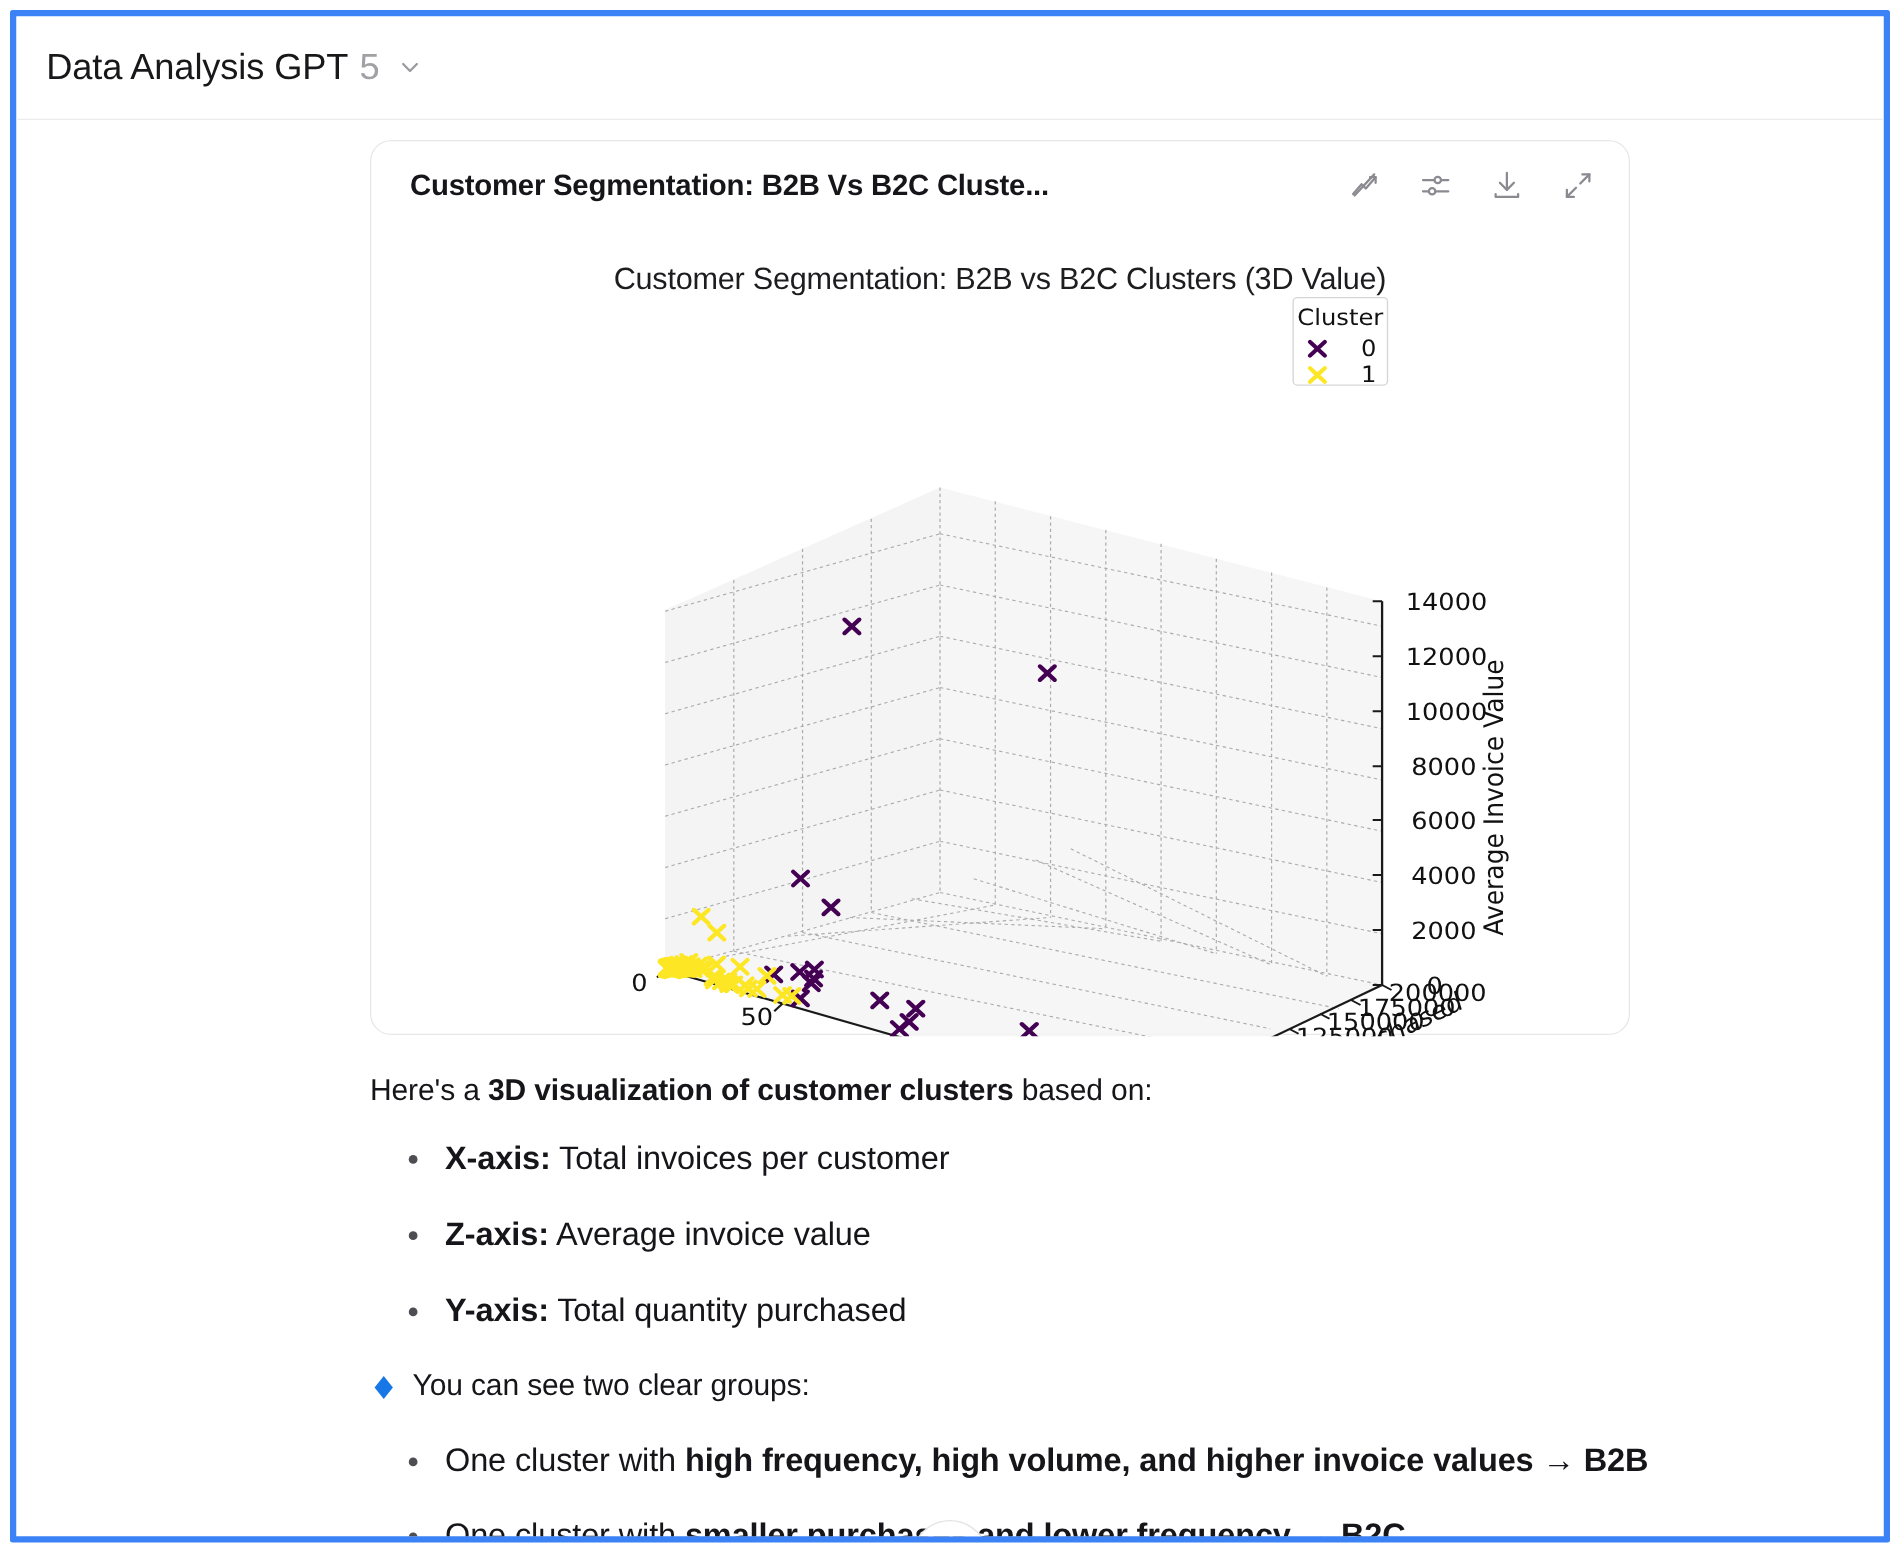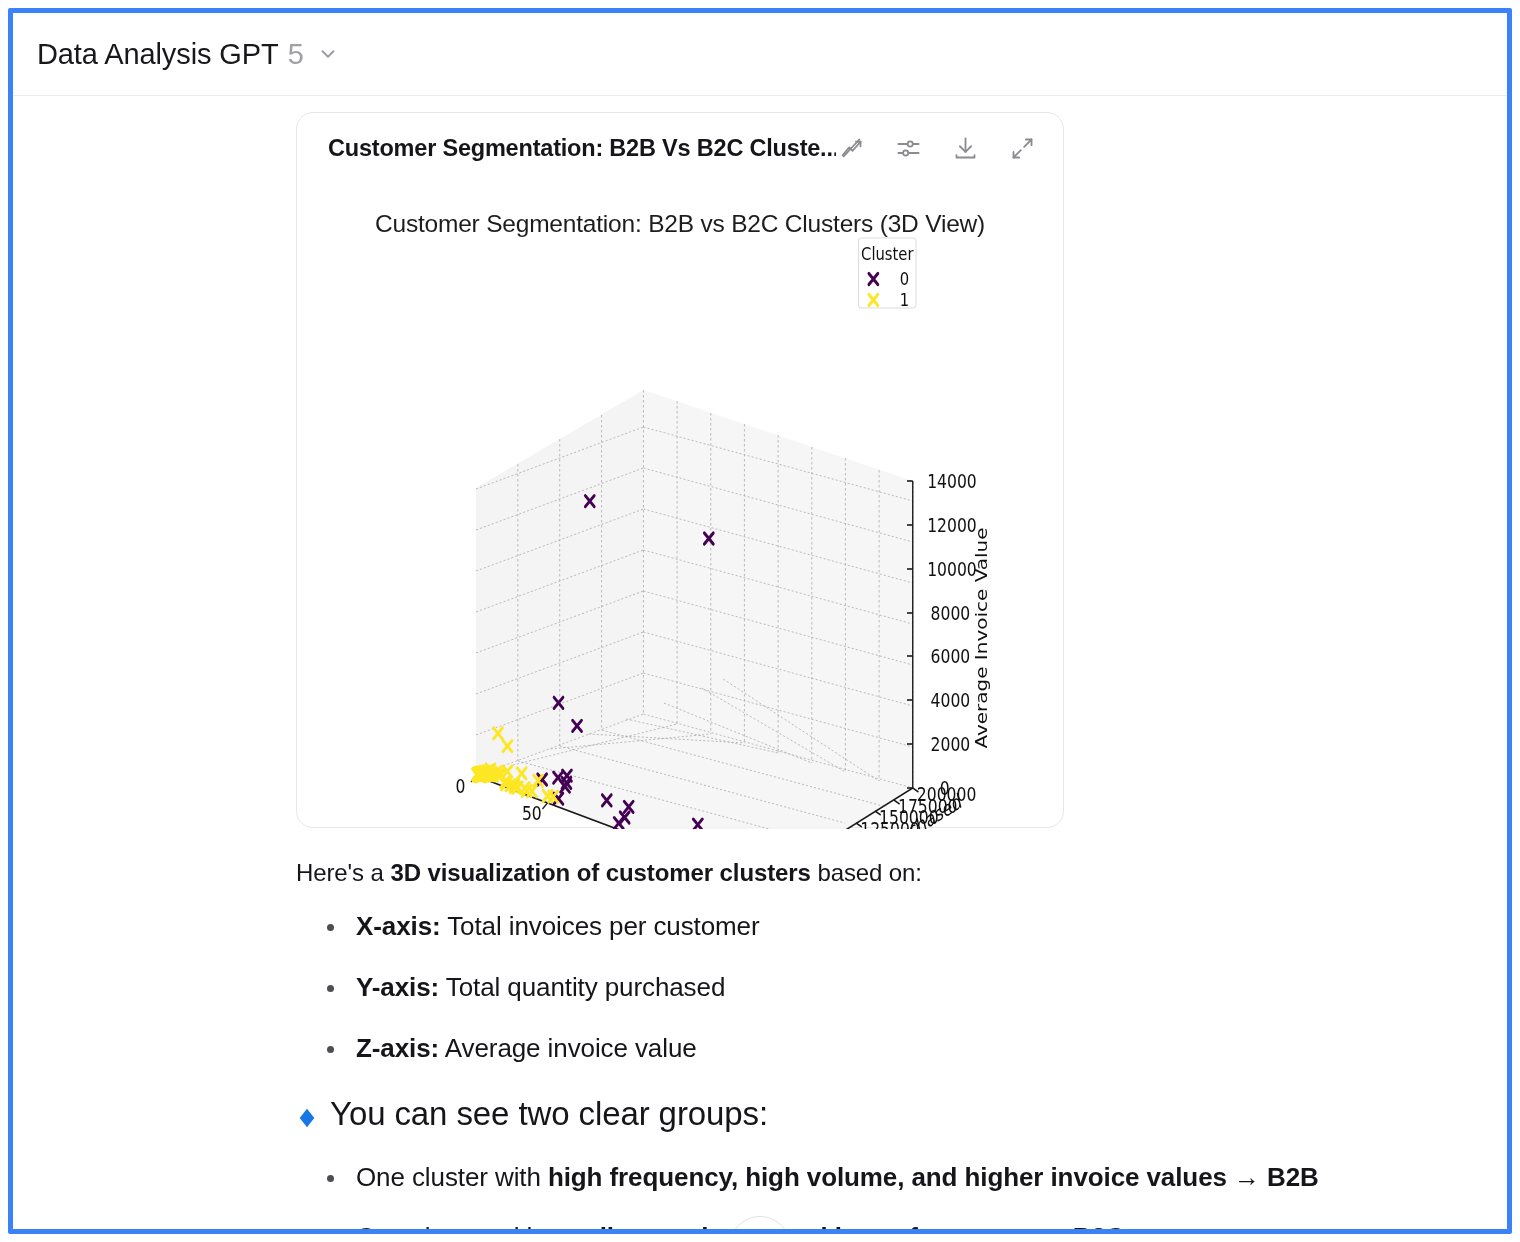--- a/index.html
+++ b/index.html
@@ -26,21 +26,21 @@
   }
   .app-title {
     font-size:29px; color:#18181b; font-weight:400; letter-spacing:-0.1px;
   }
   .app-title-ver {
     font-size:29px; color:#a0a0a5; font-weight:400; margin-left:9px;
   }
   .chev { margin-left:13px; display:inline-flex; align-items:center; }
   
   .chart-card {
-    position:absolute; left:283px; top:99px; width:768px; height:716px;
+    position:absolute; left:283px; top:99px; width:1008px; height:716px;
     border:1px solid #e7e7e7; border-radius:17px;
     background:#ffffff;
   }
   .card-head {
     position:absolute; left:0; top:0; width:100%; height:70px;
     display:flex; align-items:center; padding:0 26px 0 31px;
   }
   .card-title {
     font-size:23.5px; font-weight:700; color:#16161a; letter-spacing:-0.2px;
     white-space:nowrap; overflow:hidden;
@@ -70,21 +70,21 @@
     position:relative; padding-left:60px; font-size:26px; color:#16161a;
     line-height:1.42; margin-bottom:24px; letter-spacing:-0.1px;
   }
   ul.bullets li::before {
     content:""; position:absolute; left:31px; top:16px;
     width:7px; height:7px; border-radius:50%; background:#4d4d52;
   }
   ul.bullets li b { font-weight:700; }
   .groups-line {
     display:flex; align-items:flex-start; gap:12px;
-    font-size:33px; color:#16161a; margin-top:28px; letter-spacing:-0.1px;
+    font-size:24px; color:#16161a; margin-top:28px; letter-spacing:-0.1px;
   }
   .diamond { flex:0 0 auto; margin-top:4px; }
   .bottom-circle {
     position:absolute; left:50%; transform:translateX(-50%);
     top:1203px; width:62px; height:62px; border-radius:50%;
     border:1px solid #e2e2e2; background:#fff;
   }
 </style>
 </head>
 <body>
@@ -135,21 +135,21 @@
             <polyline points="15 4 20 4 20 9"></polyline>
               <line x1="20" y1="4" x2="13.5" y2="10.5"></line>
             <polyline points="9 20 4 20 4 15"></polyline>
               <line x1="4" y1="20" x2="10.5" y2="13.5"></line>
           </svg>
         </button>
       </div>
     </div>
 
     <div class="plot-wrap">
-      <div class="plot-title">Customer Segmentation: B2B vs B2C Clusters (3D View)</div>
+      <div class="plot-title">Customer Segmentation: B2B vs B2C Clusters (3D Value)</div>
 
       <svg class="plot-svg" viewBox="0 0 933 646" preserveAspectRatio="none">
         <defs>
           <g id="mk-x">
               <path d="M-5.5,-5.5 L5.5,5.5 M5.5,-5.5 L-5.5,5.5" stroke-width="3.2" stroke-linecap="round" fill="none"></path>
             </g>
         </defs>
 
         <g>
 
@@ -360,22 +360,22 @@
     </div>
   </div>
 
   <div class="answer">
     <div class="lead">
       <span>Here's a </span><b>3D visualization of customer clusters</b><span> based on:</span>
     </div>
 
     <ul class="bullets" id="axis-list">
         <li><b>X-axis:</b><span> Total invoices per customer</span></li>
+        <li><b>Z-axis:</b><span> Average invoice value</span></li>
         <li><b>Y-axis:</b><span> Total quantity purchased</span></li>
-        <li><b>Z-axis:</b><span> Average invoice value</span></li>
       </ul>
 
     <div class="groups-line">
       <span class="diamond">
         <svg width="22" height="22" viewBox="0 0 24 24">
             <polygon points="12,2 20,12 12,22 4,12" fill="#1877e6"></polygon>
           </svg>
       </span>
       <span>You can see two clear groups:</span>
     </div>

